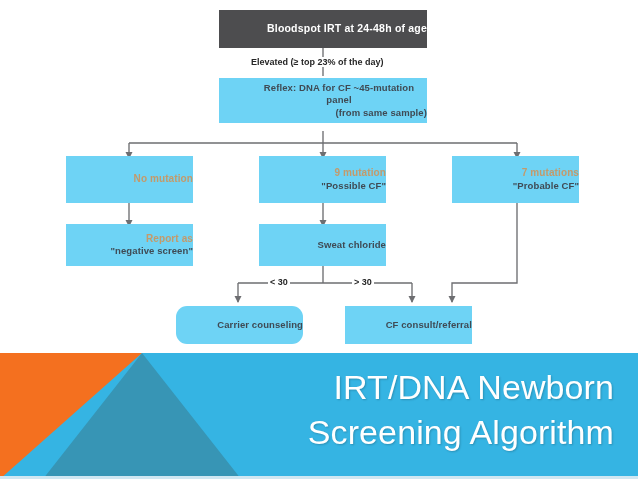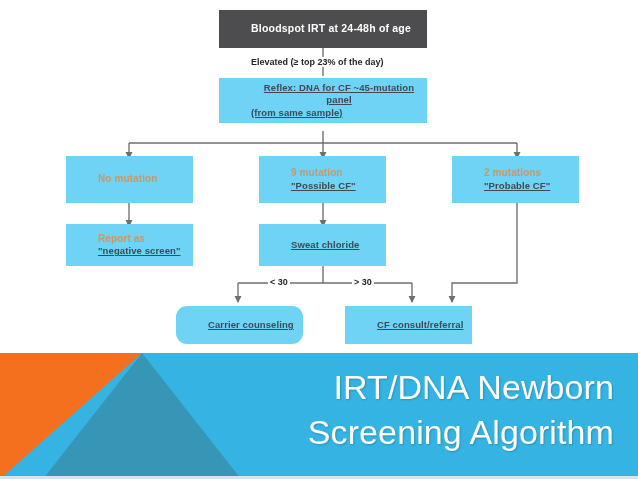--- a/index.html
+++ b/index.html
@@ -32,39 +32,38 @@
     width: 638px;
     height: 353px;
     pointer-events: none;
   }
 
   .node {
     position: absolute;
     box-sizing: border-box;
     display: flex;
     flex-direction: column;
-    align-items: flex-start;
+    align-items: flex-end;
     justify-content: center;
     text-align: center;
     line-height: 1.28;
     padding-left: 32px;
   }
   .node.blue {
     background: #6ed3f5;
   }
   .node.dark {
     background: #4d4d4f;
   }
 
   .t-dark {
     color: #3f4a54;
     font-size: 9.5px;
     font-weight: bold;
     letter-spacing: .1px;
-    text-decoration: underline;
   }
   .t-white {
     color: #ffffff;
     font-size: 10.5px;
     font-weight: bold;
     letter-spacing: .2px;
   }
   .t-tan {
     color: #c39a6b;
     font-size: 10px;
@@ -172,21 +171,21 @@
     <div class="node blue" style="left:66px; top:156px; width:127px; height:47px;">
       <span class="t-tan">No mutation</span>
     </div>
 
     <div class="node blue" style="left:259px; top:156px; width:127px; height:47px;">
       <span class="t-tan">9 mutation</span>
       <span class="t-dark">"Possible CF"</span>
     </div>
 
     <div class="node blue" style="left:452px; top:156px; width:127px; height:47px;">
-      <span class="t-tan">2 mutations</span>
+      <span class="t-tan">7 mutations</span>
       <span class="t-dark">"Probable CF"</span>
     </div>
 
     <div class="node blue" style="left:66px; top:224px; width:127px; height:42px;">
       <span class="t-tan">Report as</span>
       <span class="t-dark">"negative screen"</span>
     </div>
 
     <div class="node blue" style="left:259px; top:224px; width:127px; height:42px;">
       <span class="t-dark">Sweat chloride</span>

